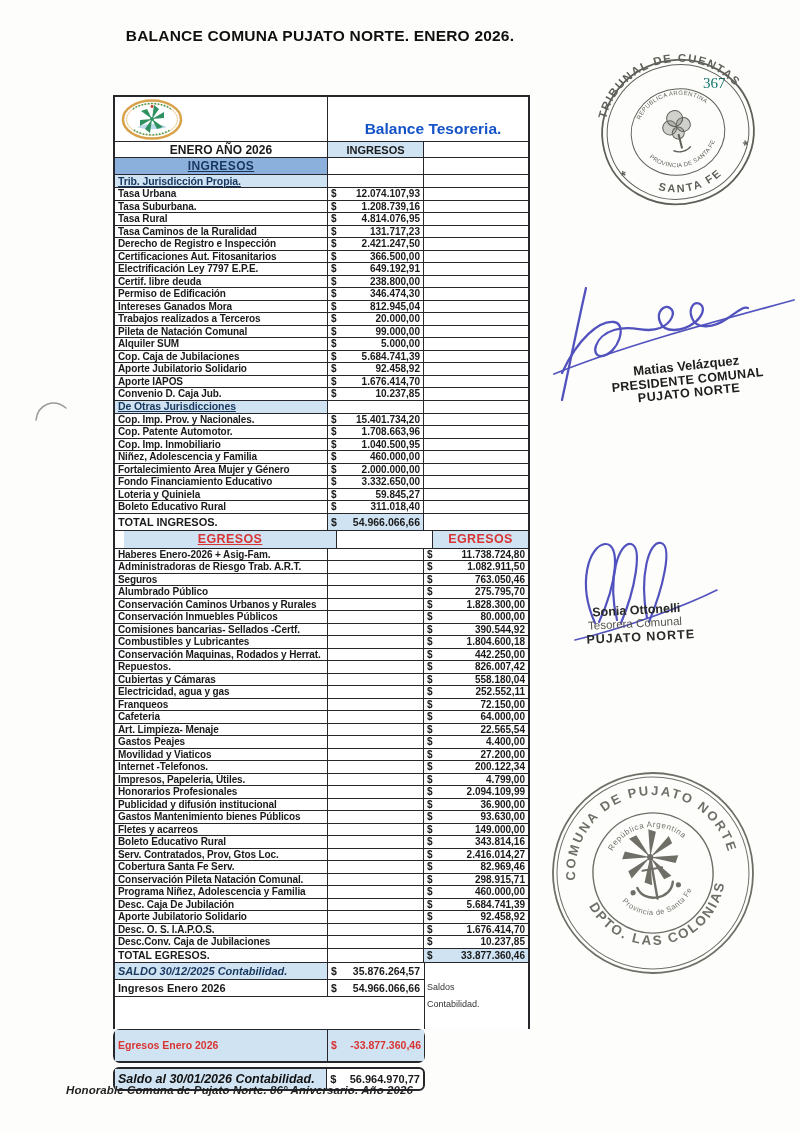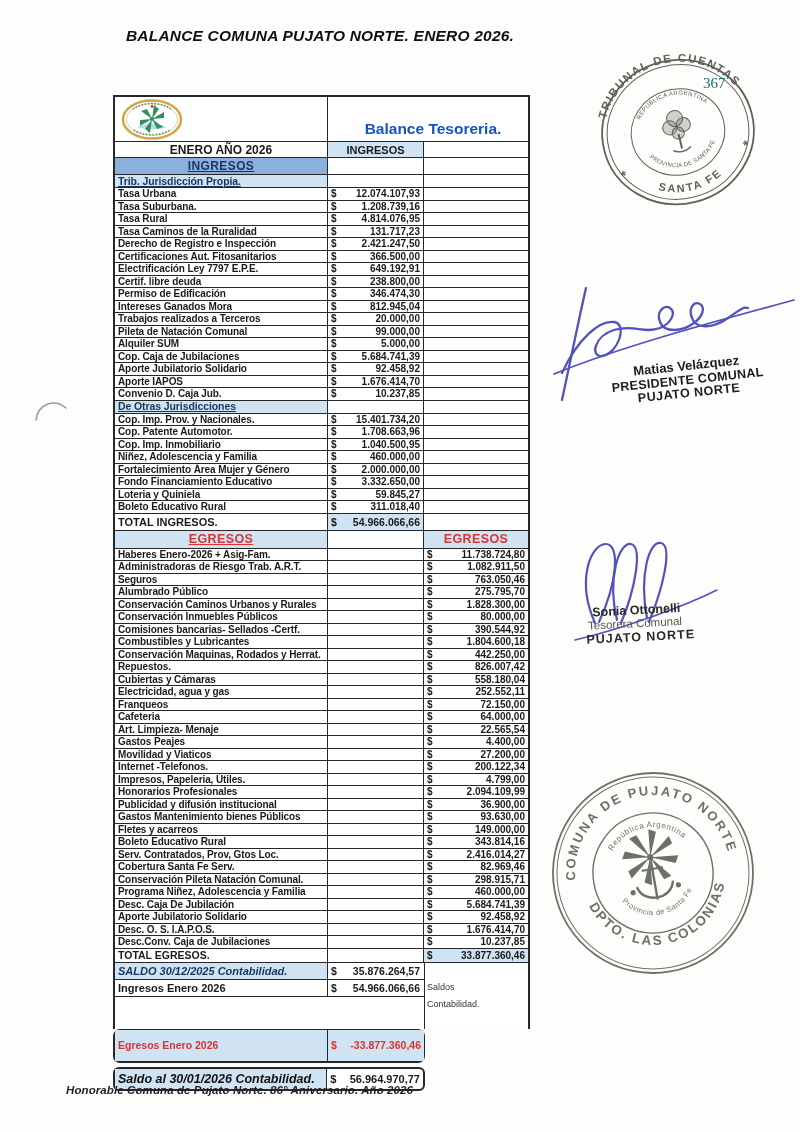--- a/index.html
+++ b/index.html
@@ -4,21 +4,21 @@
 <style>
   * { box-sizing: border-box; margin: 0; padding: 0; }
   html,body { background:#e9e9e6; }
   .page {
     position: relative; width: 800px; height: 1132px;
     background: #fdfdfb; overflow: hidden;
     font-family: "Liberation Sans", sans-serif; color:#1a1a1a;
   }
   .doc-title {
     position:absolute; top:27px; left:0; width:640px; text-align:center;
-    font-size:15.5px; font-weight:bold; font-style:italic; letter-spacing:.2px; color:#101010;
+    font-size:15.5px; font-weight:bold; letter-spacing:.2px; color:#101010;
   }
   .page-number {
     position:absolute; top:46px; left:703px;
     font-family:"Liberation Serif", serif; font-size:15px; color:#0f766e;margin-top:29px;
   }
   
   .bal-table { position:absolute; left:113px; top:95px; width:417px; }
   .main-block { border:2px solid #26262b; border-bottom:none; background:#fff; width:417px; }
   .trow { display:flex; border-bottom:1px solid #26262b; }
   .trow:last-child { border-bottom:none; }
@@ -38,21 +38,21 @@
   .c23 { flex:1; border-left:1px solid #26262b; display:flex; align-items:flex-end; justify-content:center; padding-bottom:3px;padding-left:13px; }
   .balance-title { color:#1553c8; font-size:15.5px; font-weight:bold; }
   
   .period-row { height:16px; }
   .period-row .c1 { justify-content:center; font-size:12px; font-weight:bold; }
   .period-row .c2 { background:#cfe3f2; justify-content:center; font-size:11px; font-weight:bold; }
   
   .sec-ing { height:17px; }
   .sec-ing .c1 { background:#8cb0dc; justify-content:center; }
   .sec-ing .c1 span { color:#17365d; font-size:12px; font-weight:bold; text-decoration:underline; letter-spacing:.4px; }
-  .sec-egr { height:18px; }
+  .sec-egr { height:18px;padding-left:9px; }
   .sec-egr .c1 { background:#cfe3f2; justify-content:center; }
   .sec-egr .c1 span { color:#d93434; font-size:12.5px; font-weight:bold; text-decoration:underline; letter-spacing:.4px; }
   .sec-egr .c3 { background:#cfe3f2; justify-content:center; color:#d93434; font-size:12.5px; font-weight:bold; letter-spacing:.4px; }
   
   .total-ing { height:17px; }
   .total-ing .c1 { font-size:11px; font-weight:bold; }
   .total-ing .c2 { background:#cfe3f2; font-size:10.5px; }
   .total-egr { height:14px; }
   .total-egr .c1 { font-size:10.5px; font-weight:bold; }
   .total-egr .c3 { background:#cfe3f2; font-size:10px; }

